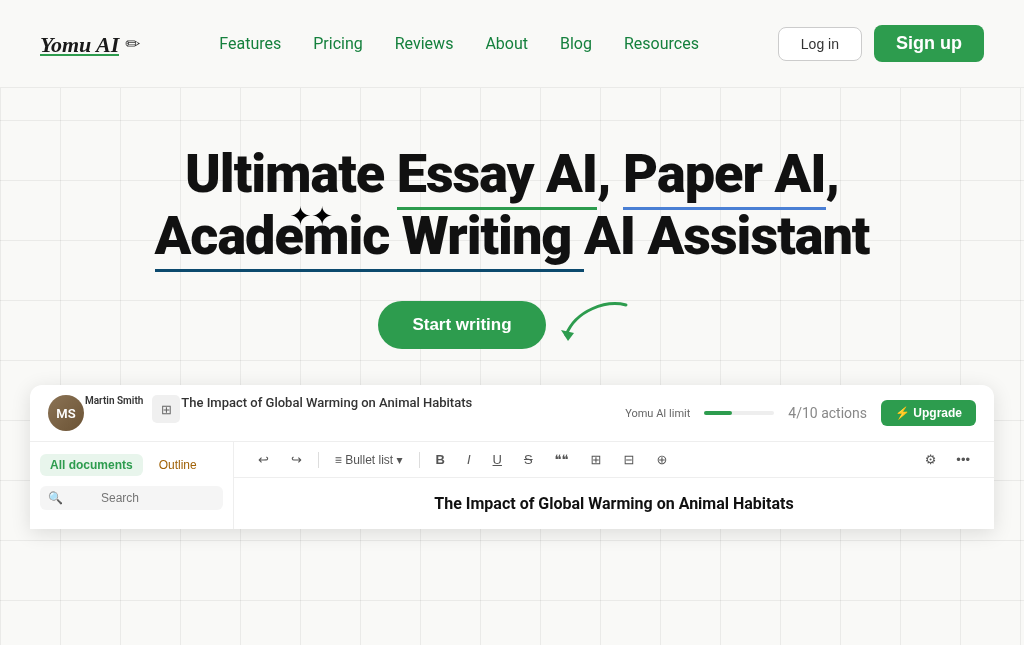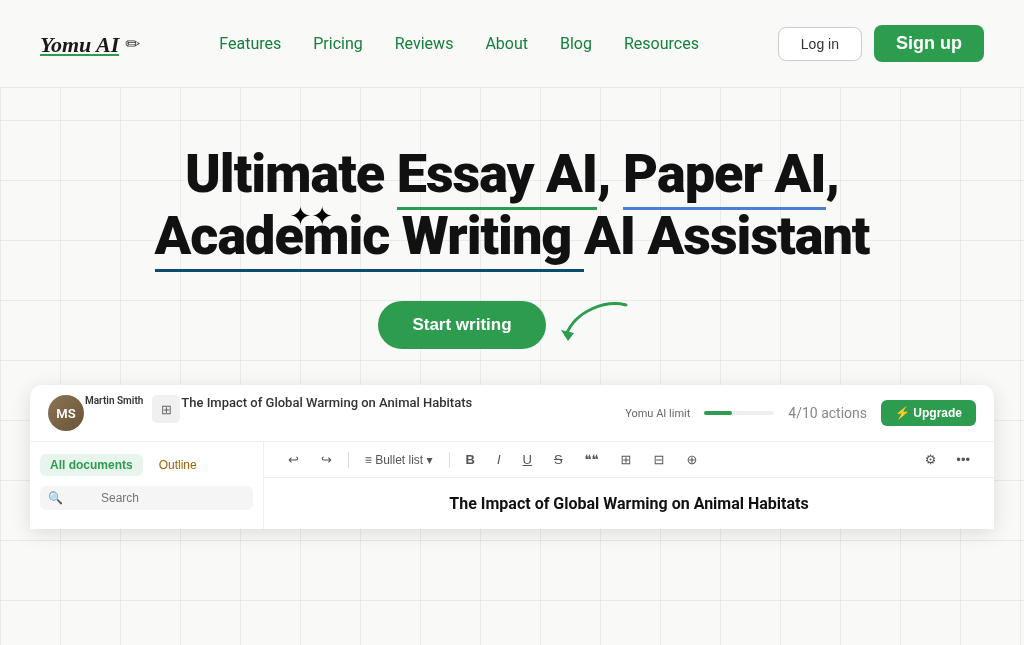--- a/index.html
+++ b/index.html
@@ -331,21 +331,21 @@
     .toolbar-right {
       display: flex;
       gap: 8px;
     }
 
     .preview-content-area {
       display: flex;
     }
 
     .preview-sidebar-section {
-      width: 234px;
+      width: 204px;
       border-right: 1px solid #eee;
       padding: 12px 10px;
       flex-shrink: 0;
     }
 
     .sidebar-tabs {
       display: flex;
       gap: 6px;
       margin-bottom: 10px;
     }

